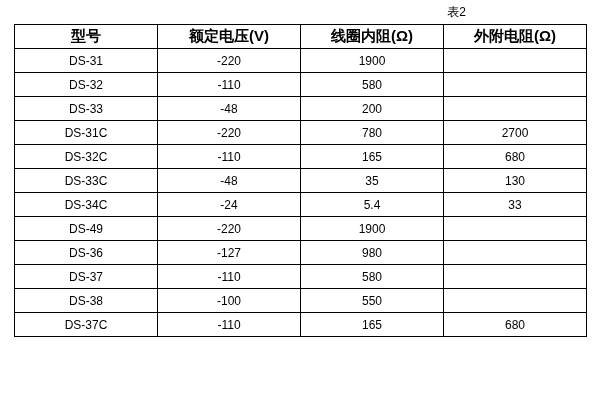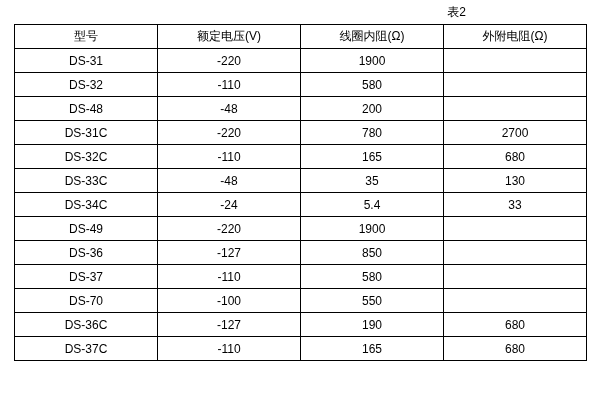--- a/index.html
+++ b/index.html
@@ -43,21 +43,22 @@
     border: 1px solid #000000;
     text-align: center;
     vertical-align: middle;
     font-size: 12px;
     height: 23px;
     padding: 0;
     font-weight: normal;
     color: #000;
   }
   table.data-table th {
-    font-size: 12px;
+    font-size: 15px;
+    font-weight: bold;
   }
   col.c0 { width: 143px; }
   col.c1 { width: 143px; }
   col.c2 { width: 143px; }
   col.c3 { width: 143px; }
 </style>
 </head>
 <body>
 
 <div class="page">
@@ -88,21 +89,21 @@
         <td>1900</td>
         <td></td>
       </tr>
       <tr>
         <td>DS-32</td>
         <td>-110</td>
         <td>580</td>
         <td></td>
       </tr>
       <tr>
-        <td>DS-48</td>
+        <td>DS-33</td>
         <td>-48</td>
         <td>200</td>
         <td></td>
       </tr>
       <tr>
         <td>DS-31C</td>
         <td>-220</td>
         <td>780</td>
         <td>2700</td>
       </tr>
@@ -126,40 +127,34 @@
       </tr>
       <tr>
         <td>DS-49</td>
         <td>-220</td>
         <td>1900</td>
         <td></td>
       </tr>
       <tr>
         <td>DS-36</td>
         <td>-127</td>
-        <td>850</td>
+        <td>980</td>
         <td></td>
       </tr>
       <tr>
         <td>DS-37</td>
         <td>-110</td>
         <td>580</td>
         <td></td>
       </tr>
       <tr>
-        <td>DS-70</td>
+        <td>DS-38</td>
         <td>-100</td>
         <td>550</td>
         <td></td>
-      </tr>
-      <tr>
-        <td>DS-36C</td>
-        <td>-127</td>
-        <td>190</td>
-        <td>680</td>
       </tr>
       <tr>
         <td>DS-37C</td>
         <td>-110</td>
         <td>165</td>
         <td>680</td>
       </tr>
 
     </tbody>
   </table>

